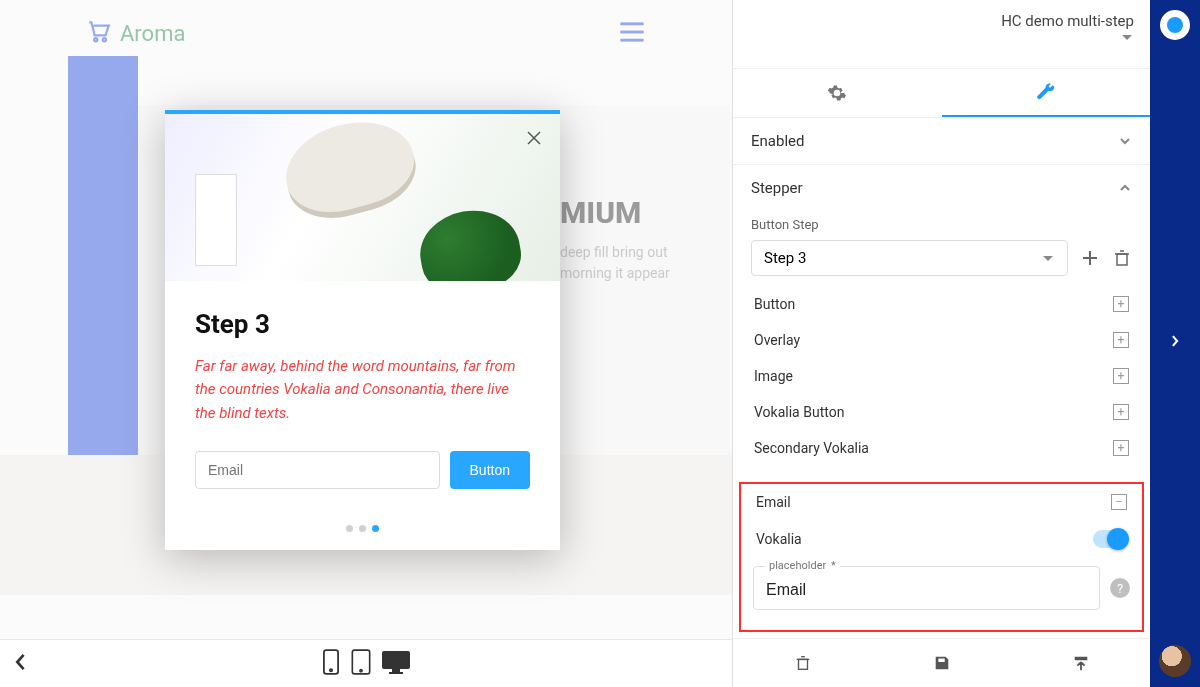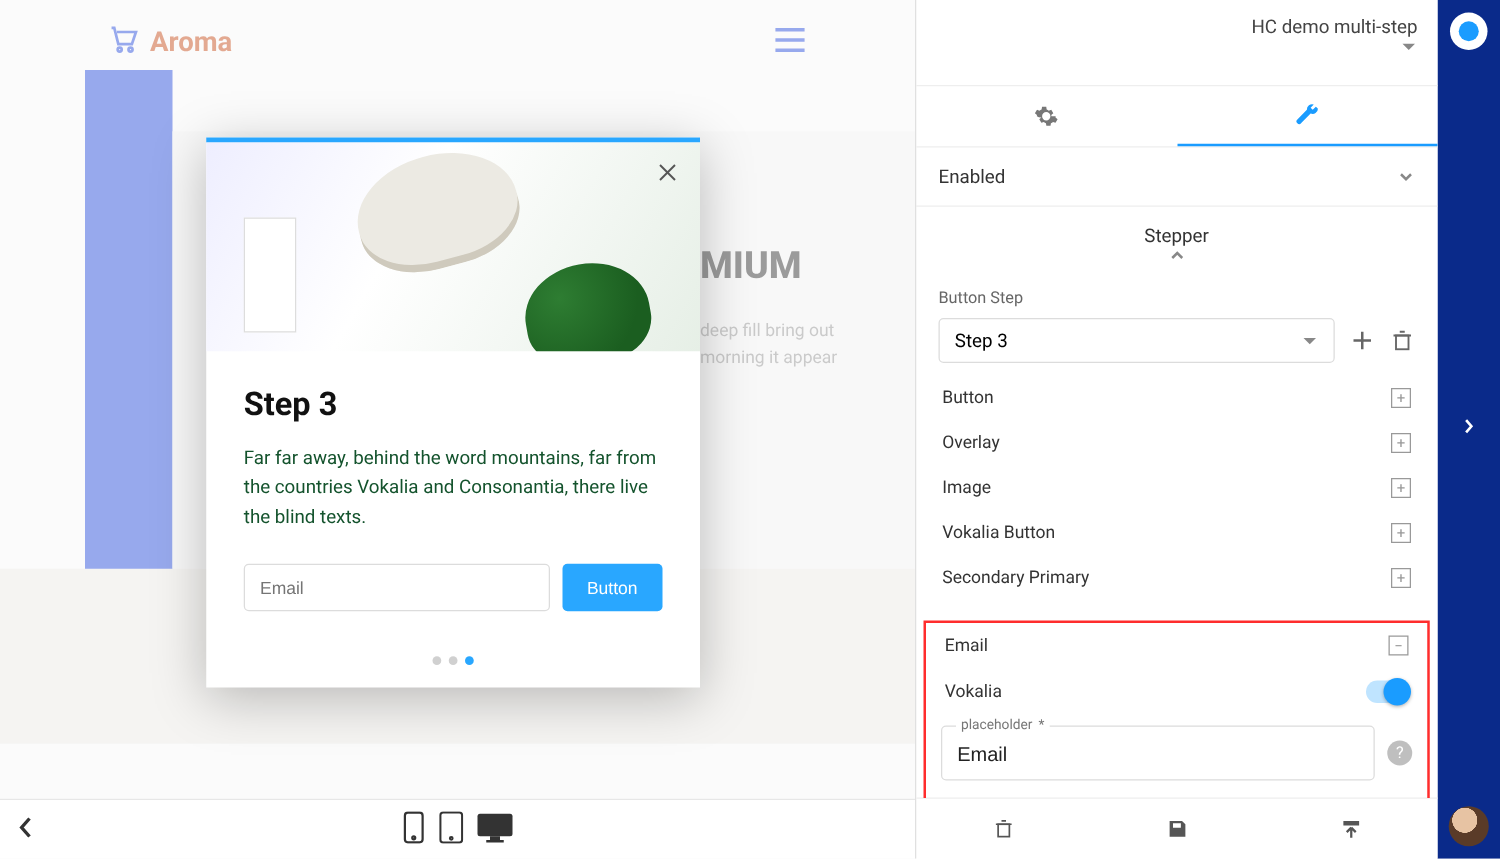--- a/index.html
+++ b/index.html
@@ -8,41 +8,41 @@
   
   .app { display: flex; width: 100%; height: 100%; }
   .preview-col { flex: 1; position: relative; overflow: hidden; }
   .panel-col { width: 418px; border-left: 1px solid #e0e0e0; display: flex; flex-direction: column; background: #fff; position: relative; }
   .rail-col { width: 50px; background: #0a2a8a; display: flex; flex-direction: column; align-items: center; justify-content: space-between; padding: 10px 0; }
 
   
   .preview-col .dim { position: absolute; inset: 0; background: rgba(255,255,255,0.55); z-index: 2; pointer-events: none; }
   .site-bg { position: absolute; inset: 0; background: #f5f5f5; }
   .site-header { display: flex; align-items: center; justify-content: space-between; padding: 18px 86px; }
-  .brand { display: flex; align-items: center; gap: 8px; font-weight: 700; font-size: 22px; color: #c2410c; }
+  .brand { display: flex; align-items: center; gap: 8px; font-weight: 400; font-size: 22px; color: #15803d; }
   .brand-icon svg { width: 26px; height: 26px; }
   .hamburger svg { width: 28px; height: 24px; }
   .hero-strip { position: absolute; top: 56px; left: 68px; width: 70px; height: 400px; background: #1a40d8; }
   .hero-box { position: absolute; top: 105px; left: 138px; right: 0; height: 350px; background: #f0f0f0; }
   .hero-title { position: absolute; top: 195px; left: 560px; font-size: 30px; font-weight: 800; color: #222; }
-  .hero-text { position: absolute; top: 255px; left: 560px; font-size: 14px; color: #8a8a8a; line-height: 1.5; width: 160px; }
+  .hero-text { position: absolute; top: 242px; left: 560px; font-size: 14px; color: #8a8a8a; line-height: 1.5; width: 160px; }
   .hero-lower { position: absolute; top: 455px; left: 0; right: 0; height: 140px; background: #e9e7e3; }
 
   
   .modal { position: absolute; z-index: 5; top: 110px; left: 165px; width: 395px; background: #fff; box-shadow: 0 8px 40px rgba(0,0,0,0.25); }
   .modal-bar { height: 4px; background: #29a7ff; }
   .modal-img { height: 167px; background: linear-gradient(120deg,#eef 0%,#fff 40%,#e6efe6 100%); position: relative; overflow: hidden; }
   .modal-img::before { content:""; position:absolute; left:30px; top:60px; width:40px; height:90px; background:#fff; border:1px solid #ddd; }
   .modal-img::after { content:""; position:absolute; right:40px; bottom:-10px; width:100px; height:80px; background: radial-gradient(circle at 30% 30%, #2e7d32 0%, #1b5e20 70%); border-radius: 50% 50% 40% 40%; transform: rotate(-10deg); }
   .hat { position:absolute; top:10px; left:120px; width:130px; height:90px; background:#eceae3; border-radius:60% 60% 50% 50%; transform:rotate(-15deg); box-shadow: inset 0 -6px 0 #cfcabd; }
   .modal-close { position:absolute; top:20px; right:18px; cursor:pointer; }
   .modal-close svg { width:16px; height:16px; }
   .modal-body { padding: 28px 30px 22px; }
   .modal-title { font-size: 26px; font-weight: 700; color: #111; margin-bottom: 16px; }
-  .modal-text { font-size: 15px; color: #14532d; line-height: 1.55; margin-bottom: 26px; }
+  .modal-text { font-size: 15px; color: #ef4444; line-height: 1.55; margin-bottom: 26px; font-style: italic; }
   .modal-row { display:flex; gap: 10px; }
   .modal-input { flex:1; border:1px solid #dcdcdc; border-radius:4px; padding: 10px 12px; font-size:14px; color:#999; }
   .modal-btn { background:#29a7ff; color:#fff; border:none; border-radius:4px; padding: 10px 20px; font-size:14px; cursor:pointer; }
   .dots { display:flex; gap:6px; justify-content:center; padding: 14px 0 18px; }
   .dot { width:7px; height:7px; border-radius:50%; background:#d0d0d0; }
   .dot.active { background:#29a7ff; }
 
   
   .preview-toolbar { position:absolute; bottom:0; left:0; right:0; height:48px; background:#fff; border-top:1px solid #e7e7e7; display:flex; align-items:center; z-index:6; }
   .back-btn { width:40px; text-align:center; cursor:pointer; }
@@ -207,21 +207,21 @@
     </div>
 
     <div class="panel-scroll">
       <div class="section-header">
         <span>Enabled</span>
         <svg class="chev" viewBox="0 0 14 14" fill="none" stroke="#888" stroke-width="2">
             <polyline points="3,5 7,9 11,5"></polyline>
           </svg>
       </div>
 
-      <div class="section-header" style="border-bottom:none;flex-direction:column;">
+      <div class="section-header" style="border-bottom:none;">
         <span>Stepper</span>
         <svg class="chev" viewBox="0 0 14 14" fill="none" stroke="#888" stroke-width="2">
             <polyline points="3,9 7,5 11,9"></polyline>
           </svg>
       </div>
 
       <div class="section-body">
         <div class="step-label">Button Step</div>
         <div class="step-row">
           <div class="step-select">
@@ -255,21 +255,21 @@
         </div>
         <div class="prop-row">
           <span>Image</span>
           <span class="plus-square">+</span>
         </div>
         <div class="prop-row">
           <span>Vokalia Button</span>
           <span class="plus-square">+</span>
         </div>
         <div class="prop-row">
-          <span>Secondary Primary</span>
+          <span>Secondary Vokalia</span>
           <span class="plus-square">+</span>
         </div>
       </div>
 
       <div class="highlight-box">
         <div class="prop-row">
           <span>Email</span>
           <span class="minus-square">−</span>
         </div>
         <div class="prop-row">

